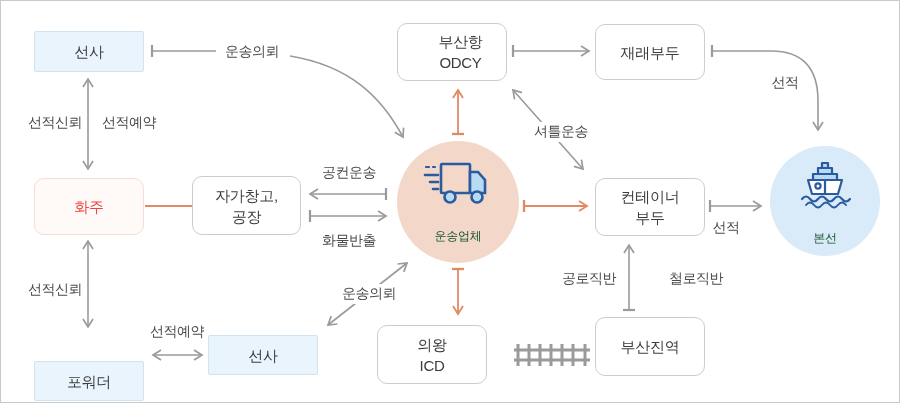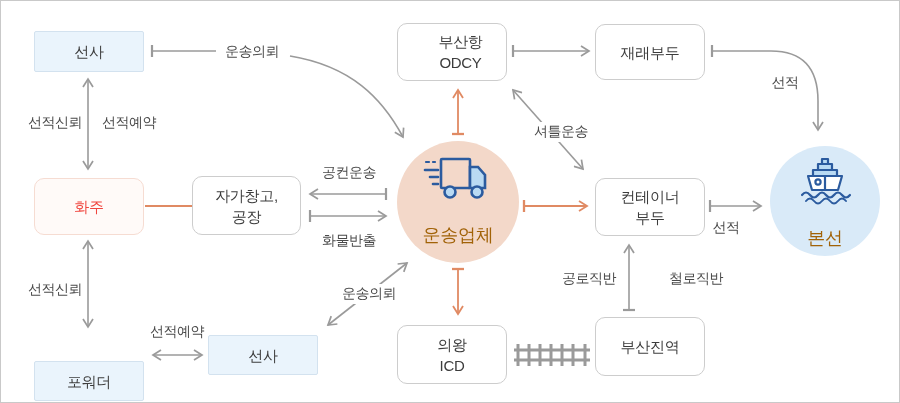--- a/index.html
+++ b/index.html
@@ -13,21 +13,21 @@
     position:absolute; display:flex; flex-direction:column;
     align-items:center; justify-content:center; text-align:center;
     font-size:15px; color:#3c3c3c; line-height:1.4; letter-spacing:-0.3px;
   }
   .box.blue   { background:#eaf4fc; border:1px solid #d3e2ef; border-radius:2px; }
   .box.white  { background:#ffffff; border:1px solid #cdcdcd; border-radius:10px; }
   .box.pink   { background:#fffaf8; border:1px solid #f6dcd2; border-radius:10px; color:#f0453e; }
   .circle     { border-radius:50%; }
   .circle.salmon { background:#f3d8c9; }
   .circle.bluec  { background:#d9eaf8; }
-  .circle .clabel { margin-top:16px; font-size:18px; color:#a16207; }
+  .circle .clabel { margin-top:16px; font-size:12px; color:#14532d; }
   .elabel {
     position:absolute; transform:translate(-50%,-50%);
     font-size:14px; color:#4a4a4a; letter-spacing:-0.5px;
     background:#ffffff; padding:1px 3px; white-space:nowrap;
   }
 </style>
 </head>
 <body>
 
 <div class="canvas">
@@ -105,21 +105,21 @@
   </div>
 
   <div class="node box blue" style="left:33px;top:334px;width:110px;height:40px;margin-top:26px;">
     <span>포워더</span>
   </div>
 
   <div class="node box blue" style="left:207px;top:334px;width:110px;height:40px;">
     <span>선사</span>
   </div>
 
-  <div class="node box white" style="left:396px;top:324px;width:110px;height:59px;">
+  <div class="node box white" style="left:376px;top:324px;width:110px;height:59px;">
     <span>의왕</span>
     <span>ICD</span>
   </div>
 
   <div class="node box white" style="left:594px;top:316px;width:110px;height:59px;">
     <span>부산진역</span>
   </div>
 
   <div class="node circle salmon" style="left:396px;top:140px;width:122px;height:122px;">
     <span>

